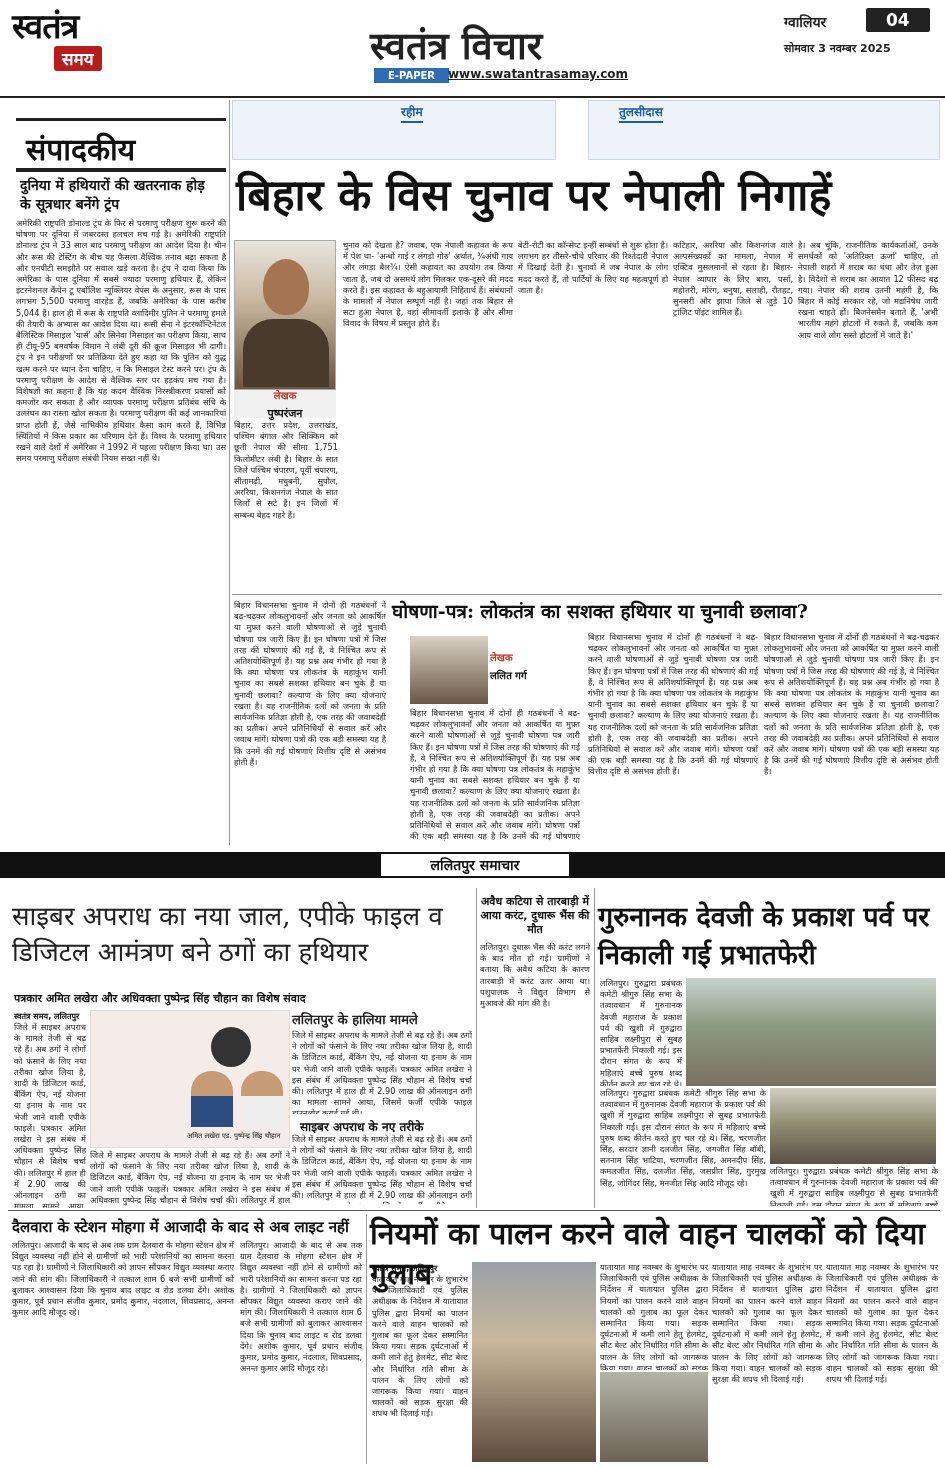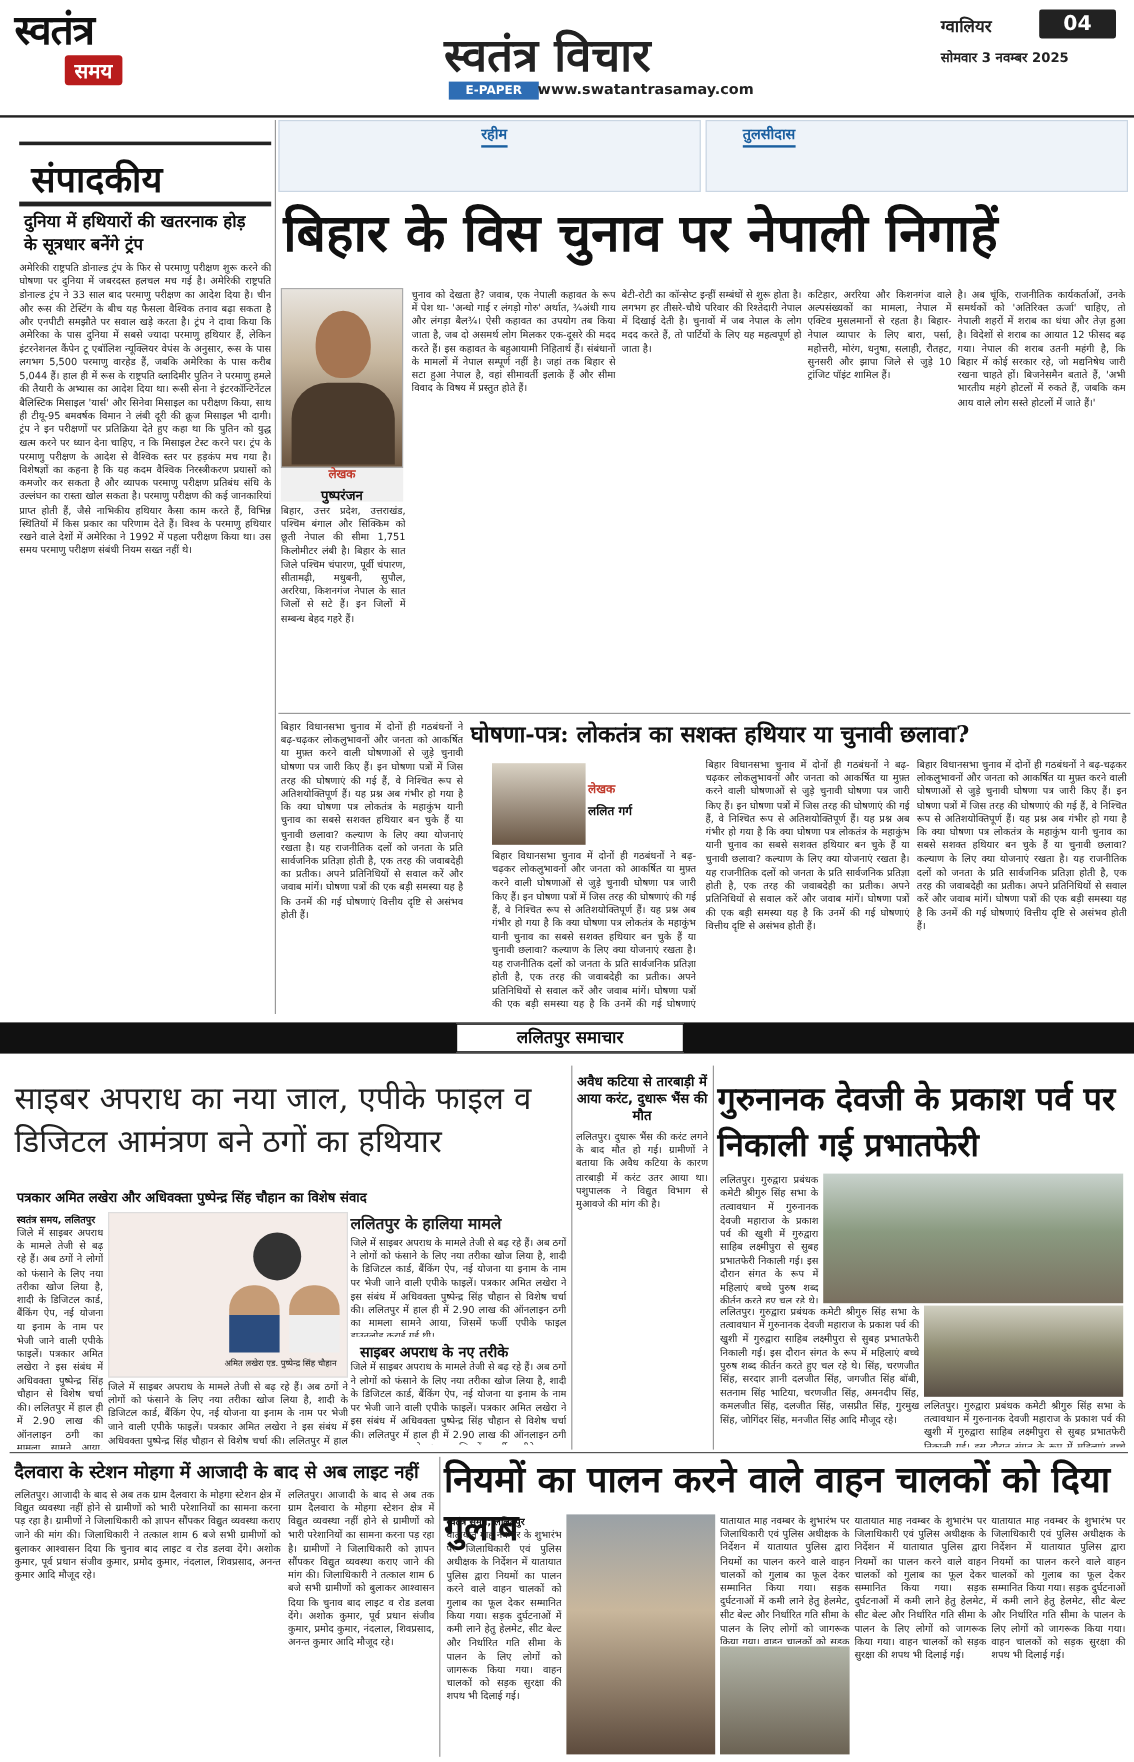--- a/index.html
+++ b/index.html
@@ -3,21 +3,21 @@
 <meta charset="utf-8">
 <style>
   * { box-sizing: border-box; margin: 0; padding: 0; }
   body { width: 945px; height: 1468px; background: #fff; font-family: "DejaVu Sans", sans-serif; color: #111; overflow: hidden; position: relative; }
   .abs { position: absolute; }
   .masthead-logo { left: 12px; top: 6px; width: 110px; height: 82px; }
   .logo-top { font-family: "DejaVu Serif", serif; font-size: 34px; font-weight: bold; color: #111; letter-spacing: -1px; line-height: 40px; }
   .logo-bottom { margin-left: 42px; display: inline-block; background: #b91c1c; color: #fff; font-size: 17px; font-weight: bold; padding: 1px 8px; border-radius: 3px; }
   .paper-title { left: 370px; top: 18px; font-family: "DejaVu Serif", serif; font-size: 38px; font-weight: bold; color: #222; }
   .epaper-tag { left: 374px; top: 68px; background: #2e6db4; color: #fff; font-size: 10px; font-weight: bold; padding: 2px 14px; }
-  .url { left: 448px; top: 67px; font-size: 12px; font-weight: bold; color: #222; }
+  .url { left: 448px; top: 67px; font-size: 12px; font-weight: bold; color: #222; text-decoration: underline; }
   .city { left: 784px; top: 12px; font-size: 14px; font-weight: bold; color: #222; }
   .pageno { left: 866px; top: 8px; background: #222; color: #fff; font-size: 17px; font-weight: bold; padding: 2px 20px; border-radius: 2px; }
   .date { left: 784px; top: 40px; font-size: 11px; font-weight: bold; color: #222; }
   .rule-top { left: 0; top: 96px; width: 945px; height: 2px; background: #222; }
 
   .quote-box { top: 100px; height: 60px; background: #eef3f9; border: 1px solid #cad6e3; }
   .quote-label { position: absolute; top: 2px; font-size: 12px; font-weight: bold; color: #1a5fa0; border-bottom: 2px solid #1a5fa0; padding-bottom: 1px; }
   .quote-text { position: absolute; top: 28px; font-size: 13px; font-weight: bold; text-align: center; line-height: 18px; }
 
   .editorial-head { left: 26px; top: 128px; font-family: "DejaVu Serif", serif; font-size: 30px; font-weight: bold; }
@@ -83,21 +83,21 @@
 <div class="abs date">सोमवार 3 नवम्बर 2025</div>
 <div class="abs rule-top"></div>
 
 <div class="abs" style="left:16px;top:118px;width:210px;height:48px;border-top:3px solid #222;"></div>
 <div class="abs editorial-head">संपादकीय</div>
 <div class="abs editorial-bar"></div>
 <div class="abs ed-title">दुनिया में हथियारों की खतरनाक होड़ के सूत्रधार बनेंगे ट्रंप</div>
 <div class="abs body-text" style="left:16px;top:218px;width:210px;height:620px;">अमेरिकी राष्ट्रपति डोनाल्ड ट्रंप के फिर से परमाणु परीक्षण शुरू करने की घोषणा पर दुनिया में जबरदस्त हलचल मच गई है। अमेरिकी राष्ट्रपति डोनाल्ड ट्रंप ने 33 साल बाद परमाणु परीक्षण का आदेश दिया है। चीन और रूस की टेस्टिंग के बीच यह फैसला वैश्विक तनाव बढ़ा सकता है और एनपीटी समझौते पर सवाल खड़े करता है। ट्रंप ने दावा किया कि अमेरिका के पास दुनिया में सबसे ज्यादा परमाणु हथियार हैं, लेकिन इंटरनेशनल कैंपेन टू एबॉलिश न्यूक्लियर वेपंस के अनुसार, रूस के पास लगभग 5,500 परमाणु वारहेड हैं, जबकि अमेरिका के पास करीब 5,044 हैं। हाल ही में रूस के राष्ट्रपति व्लादिमीर पुतिन ने परमाणु हमले की तैयारी के अभ्यास का आदेश दिया था। रूसी सेना ने इंटरकॉन्टिनेंटल बैलिस्टिक मिसाइल 'यार्स' और सिनेवा मिसाइल का परीक्षण किया, साथ ही टीयू-95 बमवर्षक विमान ने लंबी दूरी की क्रूज मिसाइल भी दागी। ट्रंप ने इन परीक्षणों पर प्रतिक्रिया देते हुए कहा था कि पुतिन को युद्ध खत्म करने पर ध्यान देना चाहिए, न कि मिसाइल टेस्ट करने पर। ट्रंप के परमाणु परीक्षण के आदेश से वैश्विक स्तर पर हड़कंप मच गया है। विशेषज्ञों का कहना है कि यह कदम वैश्विक निरस्त्रीकरण प्रयासों को कमजोर कर सकता है और व्यापक परमाणु परीक्षण प्रतिबंध संधि के उल्लंघन का रास्ता खोल सकता है। परमाणु परीक्षण की कई जानकारियां प्राप्त होती हैं, जैसे नाभिकीय हथियार कैसा काम करते हैं, विभिन्न स्थितियों में किस प्रकार का परिणाम देते हैं। विश्व के परमाणु हथियार रखने वाले देशों में अमेरिका ने 1992 में पहला परीक्षण किया था। उस समय परमाणु परीक्षण संबंधी नियम सख्त नहीं थे।</div>
 <div class="vrule" style="left:229px;top:100px;height:745px;"></div>
 
-<div class="abs quote-box" style="left:232px;width:352px;">
+<div class="abs quote-box" style="left:232px;width:324px;">
   <span class="quote-label" style="left:168px;">रहीम</span>
 </div>
 <div class="abs quote-box" style="left:588px;width:352px;">
   <span class="quote-label" style="left:30px;">तुलसीदास</span>
 </div>
 
 <div class="abs lead-headline">बिहार के विस चुनाव पर नेपाली निगाहें</div>
 <div class="abs author-photo">
   <div class="author-body"></div>
   <div class="author-face"></div>

